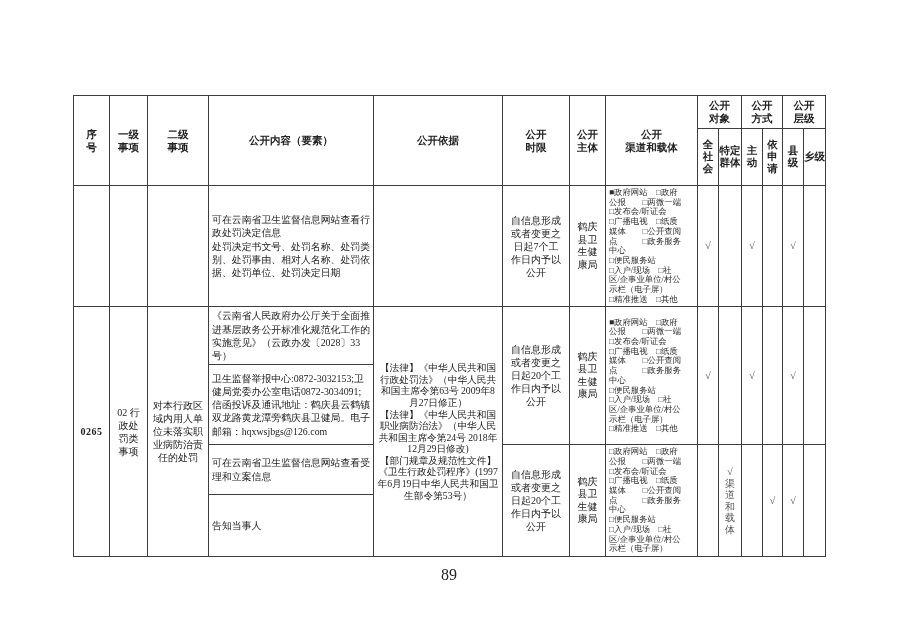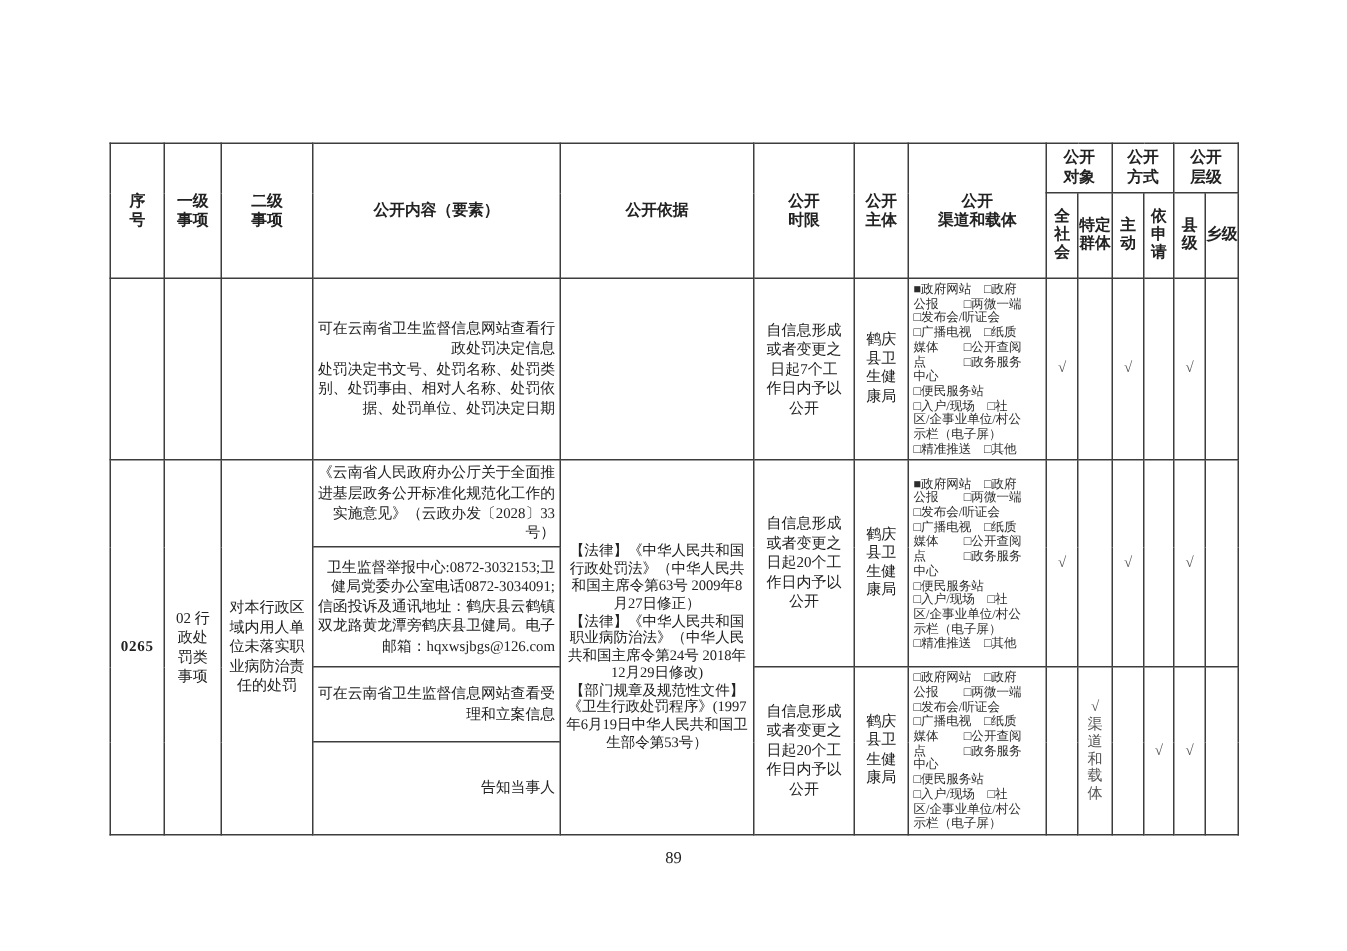--- a/index.html
+++ b/index.html
@@ -27,42 +27,42 @@
     overflow: hidden;
     font-weight: normal;
   }
   th {
     font-weight: bold;
     font-size: 10.5px;
     white-space: pre-line;
   }
   .vhead { line-height: 12px; padding: 2px 0; }
   .pre { white-space: pre-line; }
-  .txt-left { text-align: right; padding: 2px 3px; white-space: pre-line; line-height: 13.2px; font-size: 9.9px; }
+  .txt-left { text-align: left; padding: 2px 3px; white-space: pre-line; line-height: 13.2px; font-size: 9.9px; }
   .basis { text-align: center; padding: 2px 3px; white-space: pre-line; line-height: 11.6px; font-size: 9.7px; }
   .timelimit { font-size: 10px; line-height: 13px; padding: 1px 6px; }
   .subject { font-size: 10px; line-height: 12.5px; padding: 1px 5px; }
   .channels {
     text-align: left;
     font-size: 8.4px;
     line-height: 9.7px;
     padding: 2px 3px;
     white-space: pre-line;
     letter-spacing: 0;
     color: #2c2c2c;
   }
   .chk { color: #555555; font-size: 10px; padding: 0 4px; line-height: 11.5px; }
   .bold { font-weight: normal; }
   .serial { font-size: 10px; letter-spacing: 0.5px; font-weight: bold; }
   .pageno {
     position: absolute;
     left: 73px; top: 566px;
     width: 752px;
     text-align: center;
-    font-size: 11px;
+    font-size: 16px;
     color: #222222;
   }
 </style>
 </head>
 <body>
 
 <div class="sheet">
   <table>
     <colgroup>
       <col style="width:36px">

